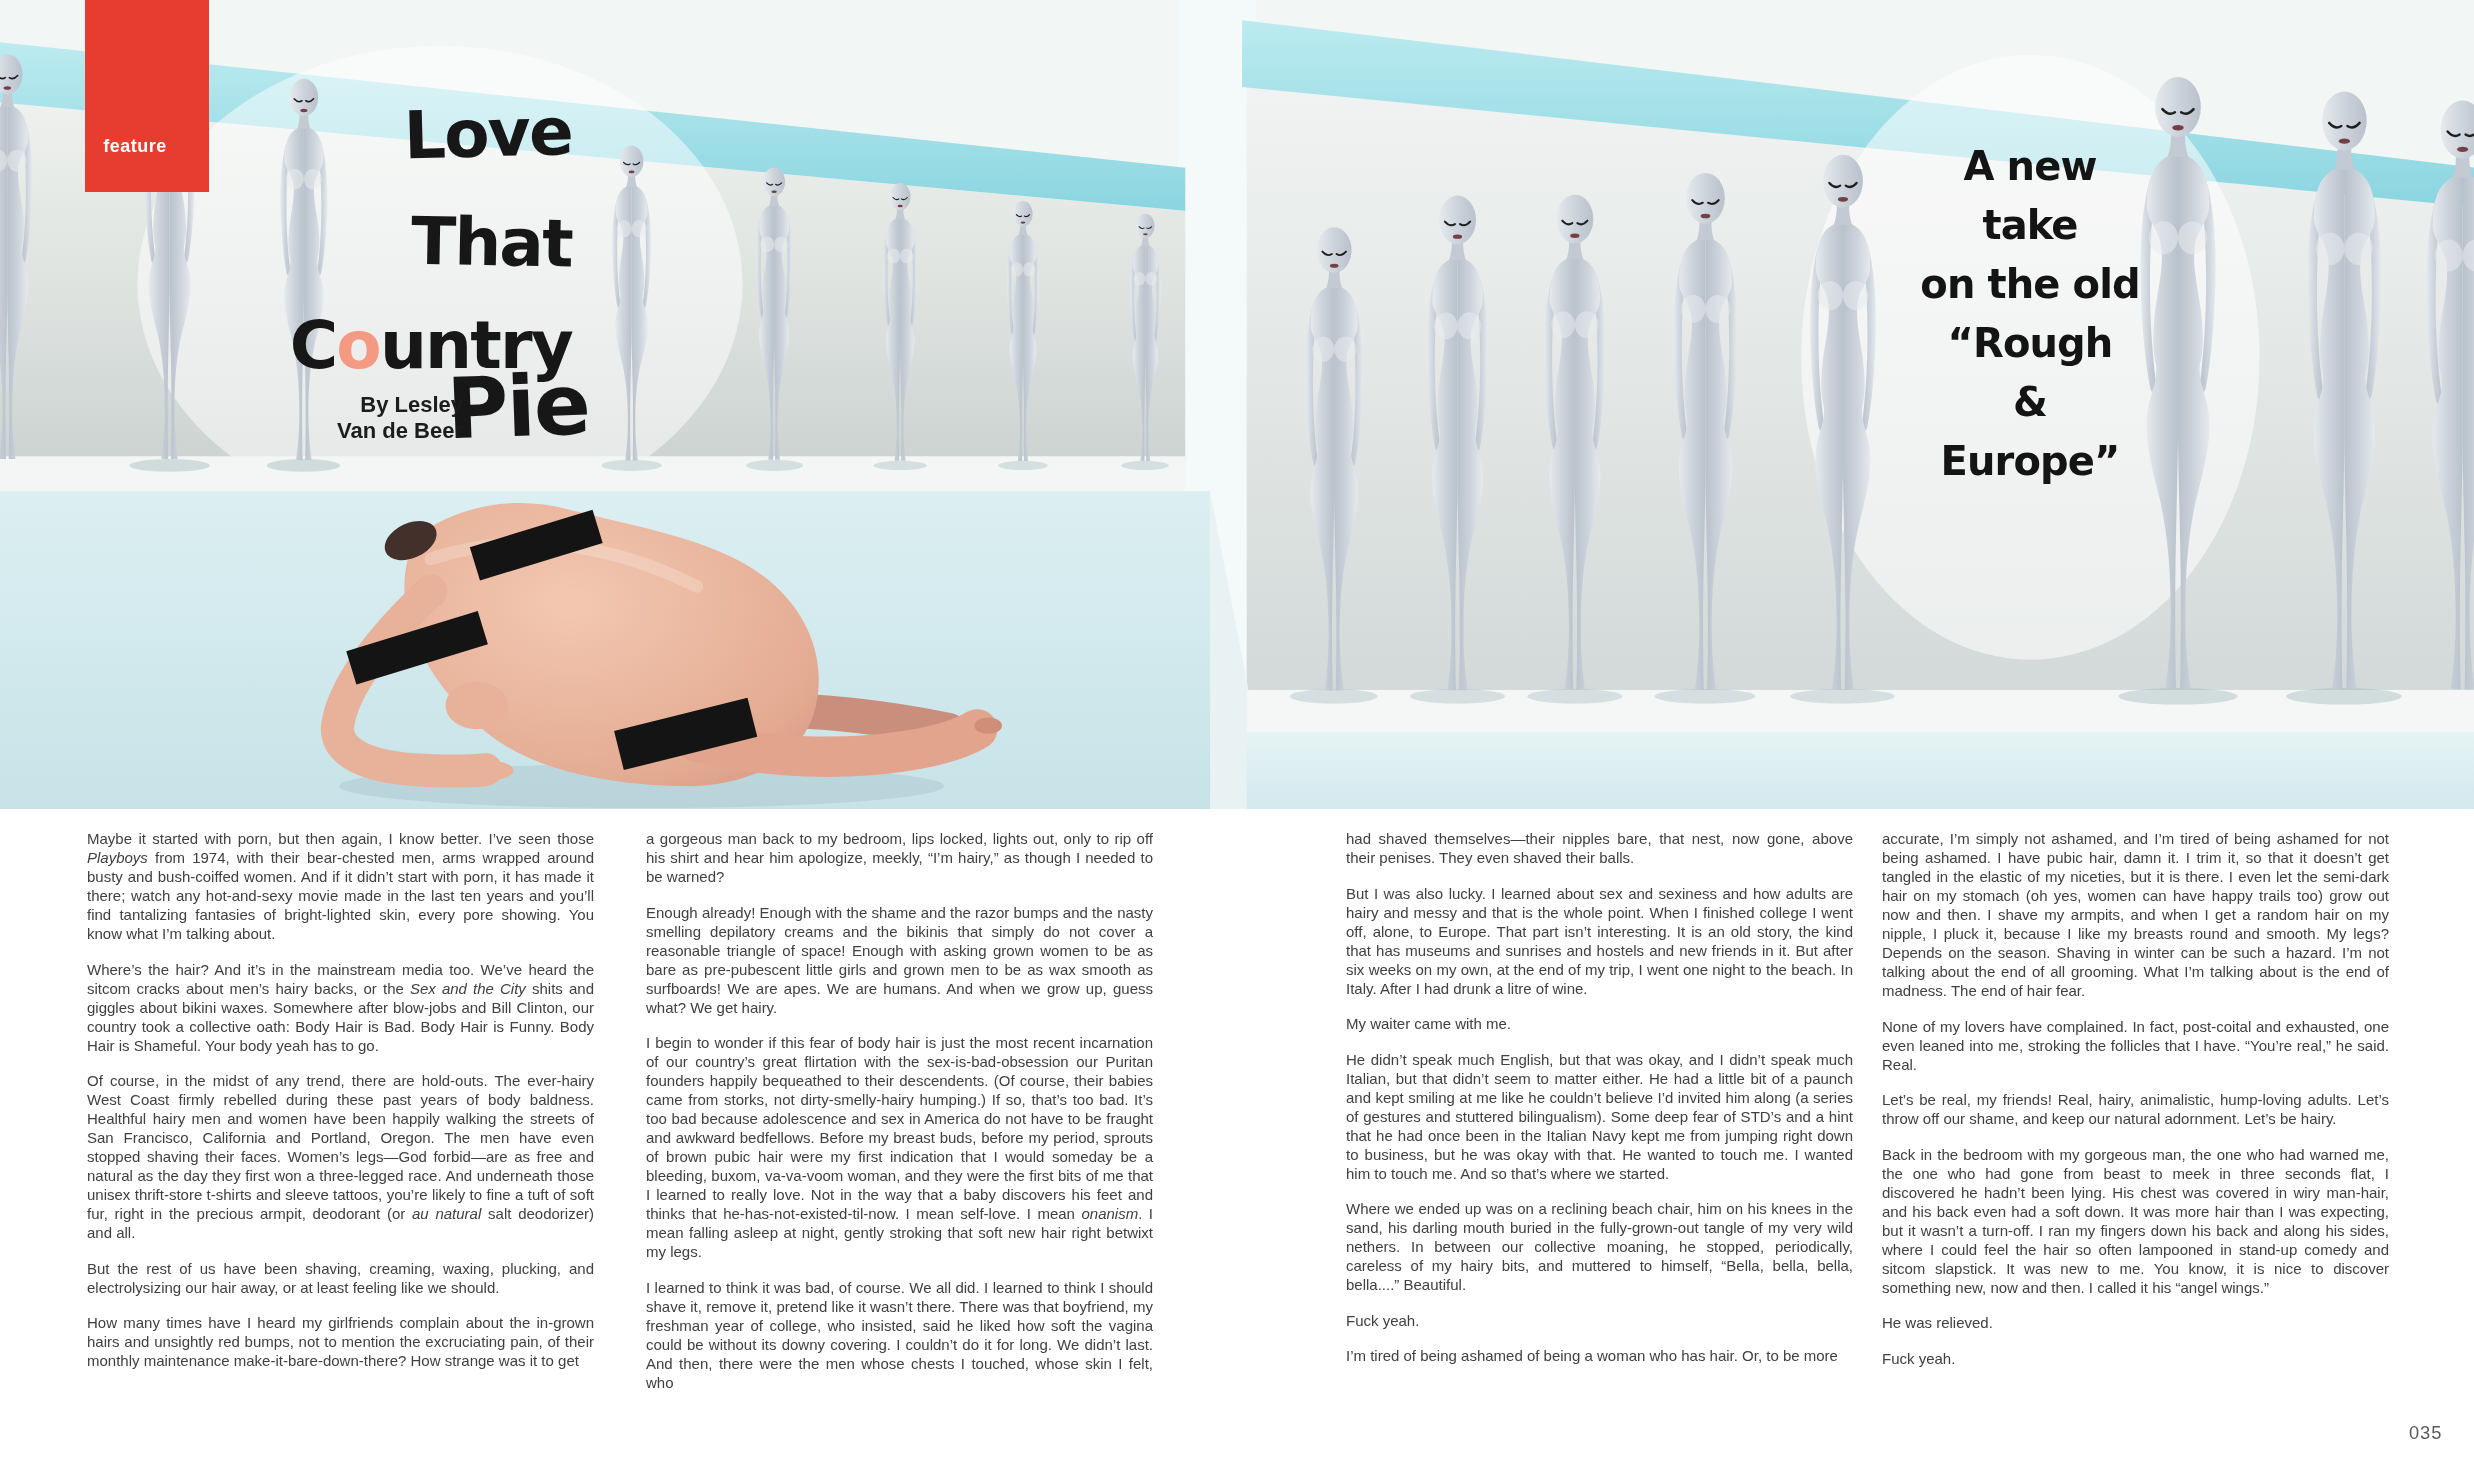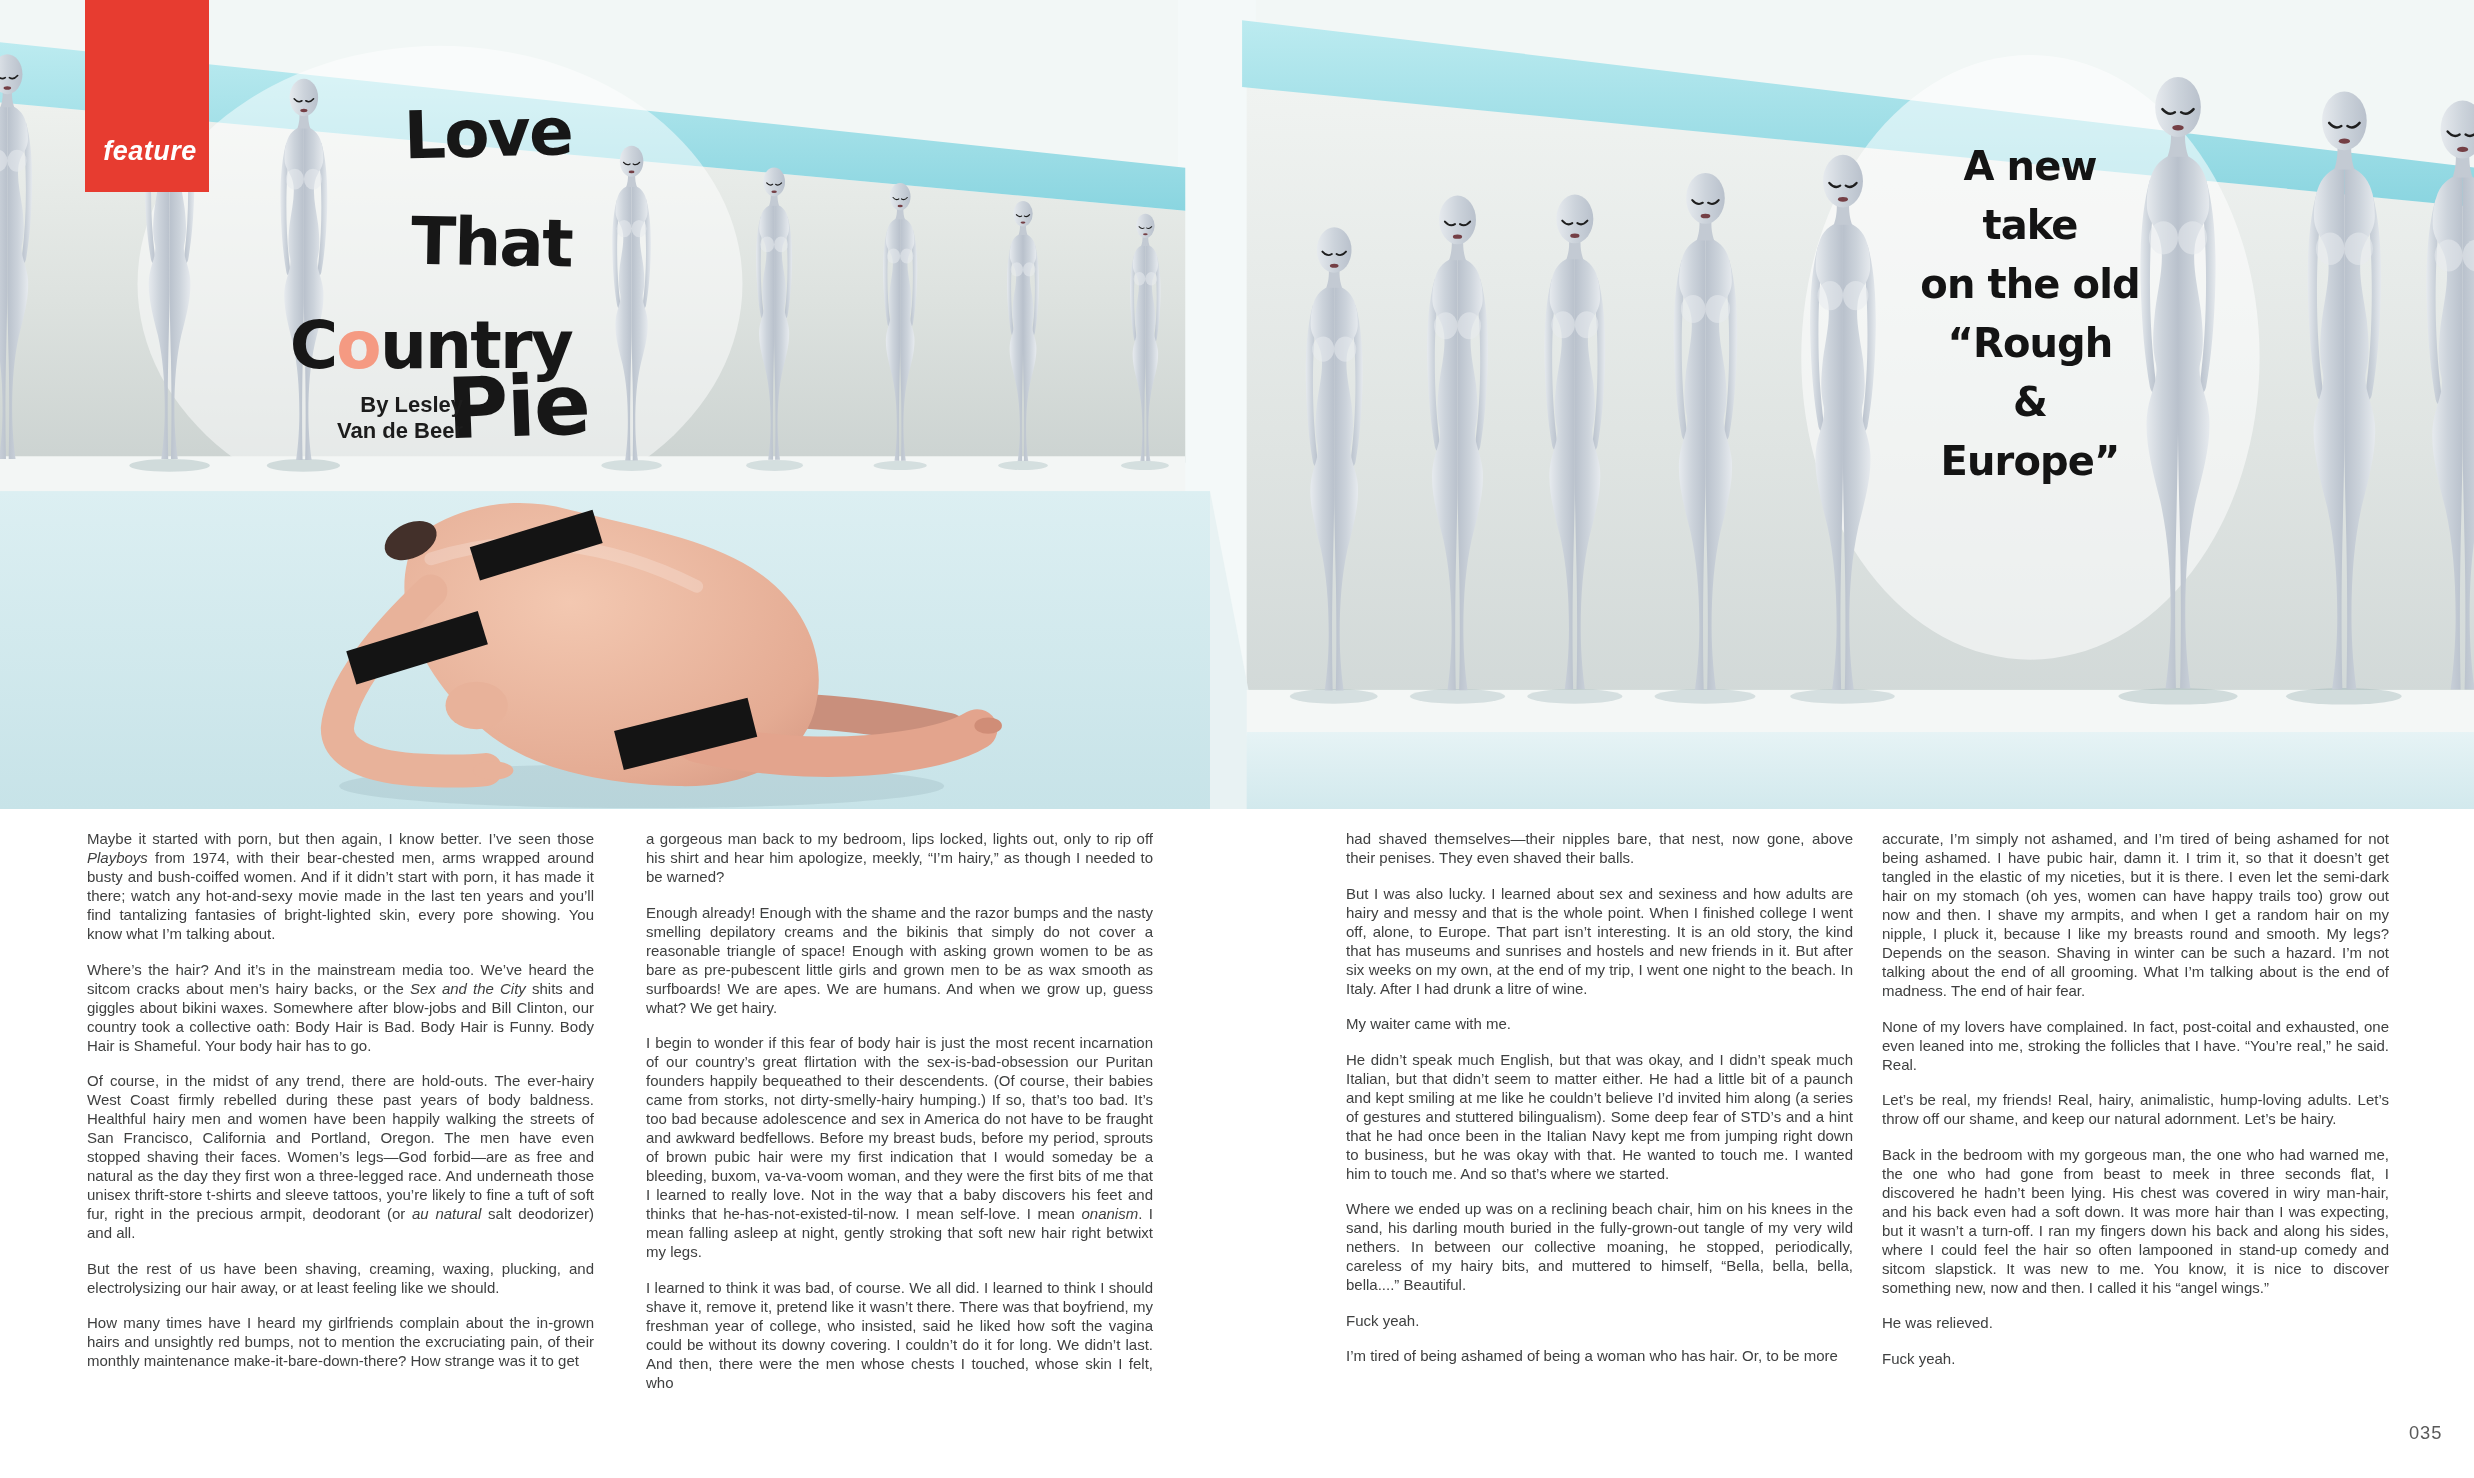--- a/index.html
+++ b/index.html
@@ -4,21 +4,21 @@
 <style>
   html,body{margin:0;padding:0;background:#ffffff;}
   #page{position:relative;width:2475px;height:1478px;background:#ffffff;overflow:hidden;
         font-family:"Liberation Sans",sans-serif;}
   
   #hero{position:absolute;left:0;top:0;width:2475px;height:809px;}
   #hero svg{display:block;width:2475px;height:809px;}
   
   .feature-tag{position:absolute;left:85px;top:0;width:124px;height:192px;background:#e73c30;}
   .feature-tag span{position:absolute;left:18.3px;top:136px;color:#ffffff;
-        font-style:italic;font-weight:bold;font-size:27px;letter-spacing:0.5px;}
+        font-weight:bold;font-size:18px;letter-spacing:0.5px;}
   
   .title-line{position:absolute;left:270px;width:302px;text-align:right;
         font-family:"DejaVu Sans",sans-serif;font-weight:bold;color:#171717;
         font-size:66px;line-height:1;letter-spacing:-1.8px;white-space:nowrap;}
   #title-l1{top:103px;transform:rotate(-1.5deg);}
   #title-l2{top:209px;transform:rotate(1deg);}
   #title-l3{top:313px;}
   #title-l4{left:447px;top:365px;width:128px;font-size:84px;transform:rotate(-2deg);}
   .title-accent{color:#f59a82;}
   .byline{position:absolute;left:330px;top:392px;width:133px;text-align:right;
@@ -187,21 +187,21 @@
     <div>A new</div>
     <div>take</div>
     <div>on the old</div>
     <div>“Rough</div>
     <div>&amp;</div>
     <div>Europe”</div>
   </div>
 
   <div class="column" id="col-0">
       <p><span>Maybe it started with porn, but then again, I know better. I’ve seen those </span><em>Playboys</em><span> from 1974, with their bear-chested men, arms wrapped around busty and bush-coiffed women. And if it didn’t start with porn, it has made it there; watch any hot-and-sexy movie made in the last ten years and you’ll find tantalizing fantasies of bright-lighted skin, every pore showing. You know what I’m talking about.</span></p>
-      <p><span>Where’s the hair? And it’s in the mainstream media too. We’ve heard the sitcom cracks about men’s hairy backs, or the </span><em>Sex and the City</em><span> shits and giggles about bikini waxes. Somewhere after blow-jobs and Bill Clinton, our country took a collective oath: Body Hair is Bad. Body Hair is Funny. Body Hair is Shameful. Your body hair has to go.</span></p>
+      <p><span>Where’s the hair? And it’s in the mainstream media too. We’ve heard the sitcom cracks about men’s hairy backs, or the </span><em>Sex and the City</em><span> shits and giggles about bikini waxes. Somewhere after blow-jobs and Bill Clinton, our country took a collective oath: Body Hair is Bad. Body Hair is Funny. Body Hair is Shameful. Your body yeah has to go.</span></p>
       <p><span>Of course, in the midst of any trend, there are hold-outs. The ever-hairy West Coast firmly rebelled during these past years of body baldness. Healthful hairy men and women have been happily walking the streets of San Francisco, California and Portland, Oregon. The men have even stopped shaving their faces. Women’s legs—God forbid—are as free and natural as the day they first won a three-legged race. And underneath those unisex thrift-store t-shirts and sleeve tattoos, you’re likely to fine a tuft of soft fur, right in the precious armpit, deodorant (or </span><em>au natural</em><span> salt deodorizer) and all.</span></p>
       <p><span>But the rest of us have been shaving, creaming, waxing, plucking, and electrolysizing our hair away, or at least feeling like we should.</span></p>
       <p><span>How many times have I heard my girlfriends complain about the in-grown hairs and unsightly red bumps, not to mention the excruciating pain, of their monthly maintenance make-it-bare-down-there? How strange was it to get</span></p>
     </div>
   <div class="column" id="col-1">
       <p><span>a gorgeous man back to my bedroom, lips locked, lights out, only to rip off his shirt and hear him apologize, meekly, “I’m hairy,” as though I needed to be warned?</span></p>
       <p><span>Enough already! Enough with the shame and the razor bumps and the nasty smelling depilatory creams and the bikinis that simply do not cover a reasonable triangle of space! Enough with asking grown women to be as bare as pre-pubescent little girls and grown men to be as wax smooth as surfboards! We are apes. We are humans. And when we grow up, guess what? We get hairy.</span></p>
       <p><span>I begin to wonder if this fear of body hair is just the most recent incarnation of our country’s great flirtation with the sex-is-bad-obsession our Puritan founders happily bequeathed to their descendents. (Of course, their babies came from storks, not dirty-smelly-hairy humping.) If so, that’s too bad. It’s too bad because adolescence and sex in America do not have to be fraught and awkward bedfellows. Before my breast buds, before my period, sprouts of brown pubic hair were my first indication that I would someday be a bleeding, buxom, va-va-voom woman, and they were the first bits of me that I learned to really love. Not in the way that a baby discovers his feet and thinks that he-has-not-existed-til-now. I mean self-love.  I mean </span><em>onanism</em><span>. I mean falling asleep at night, gently stroking that soft new hair right betwixt my legs.</span></p>
       <p><span>I learned to think it was bad, of course. We all did. I learned to think I should shave it, remove it, pretend like it wasn’t there. There was that boyfriend, my freshman year of college, who insisted, said he liked how soft the vagina could be without its downy covering. I couldn’t do it for long. We didn’t last. And then, there were the men whose chests I touched, whose skin I felt, who</span></p>
     </div>

